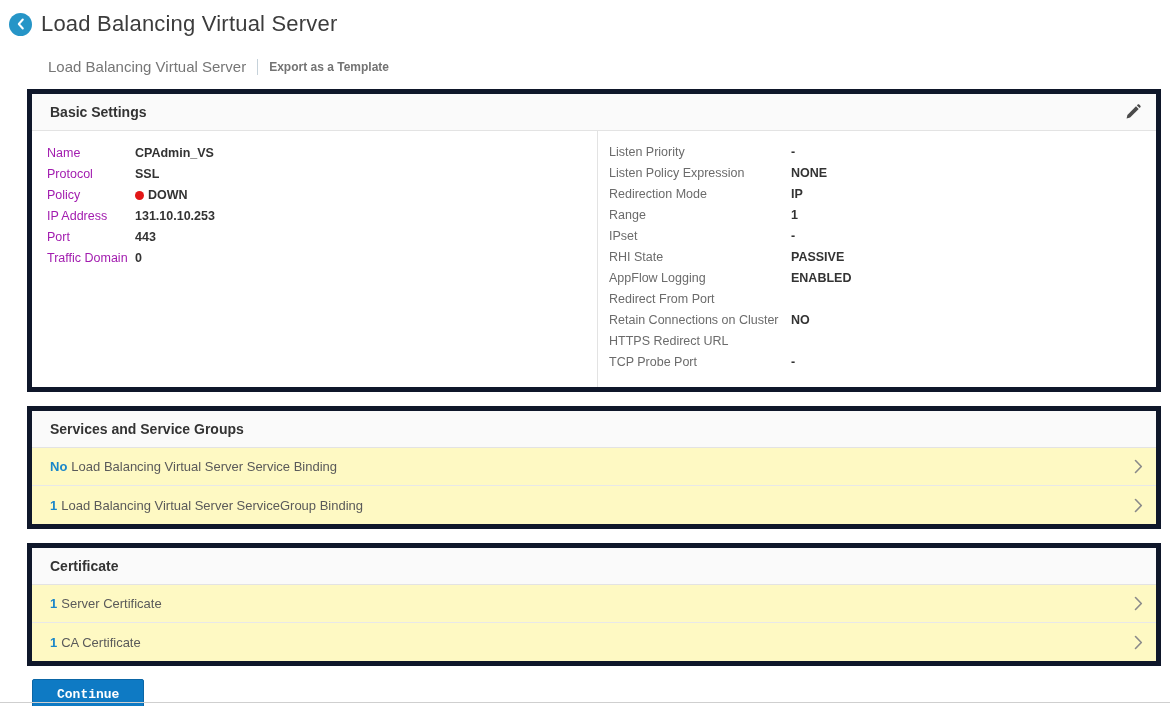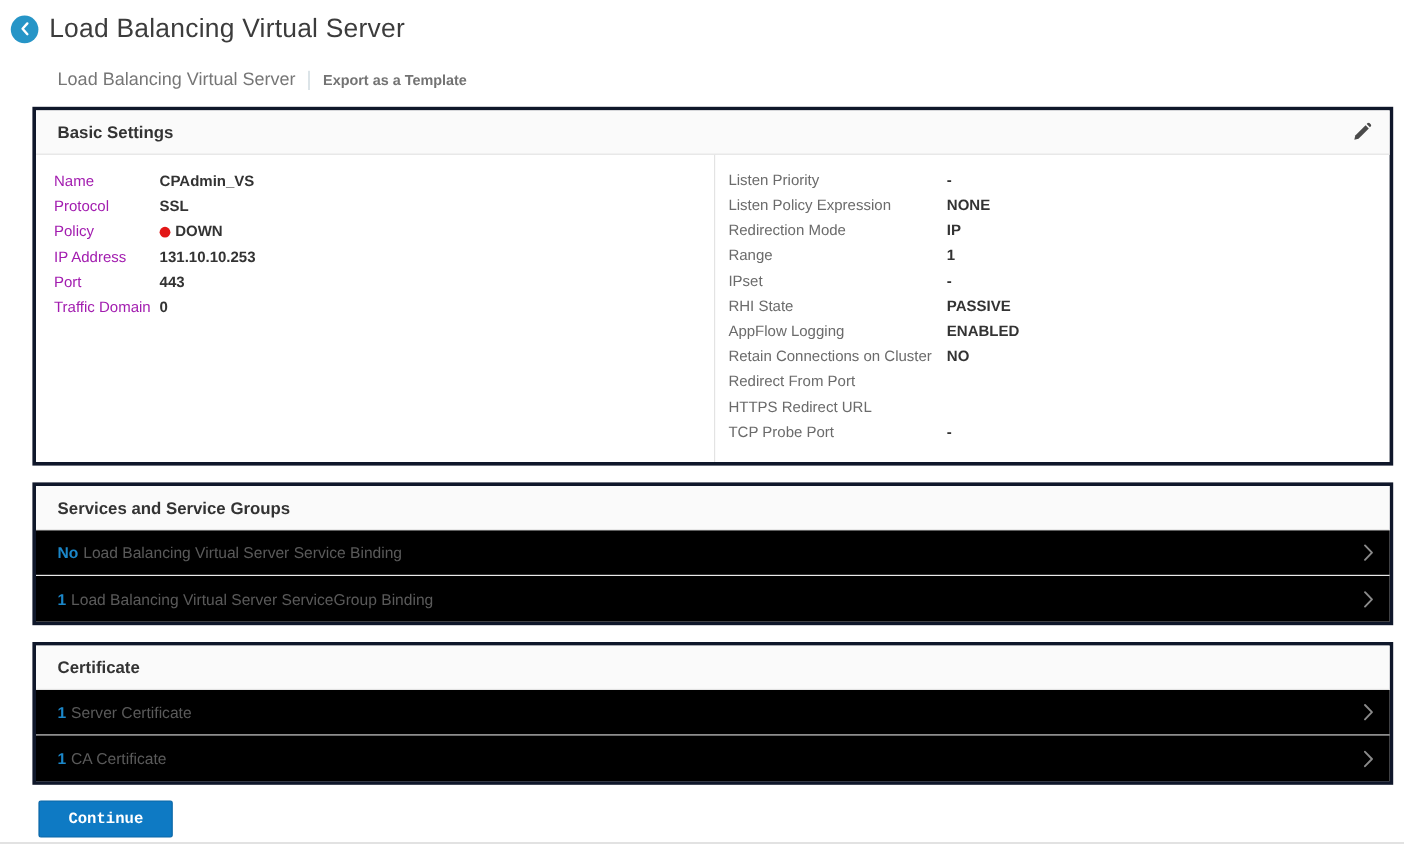--- a/index.html
+++ b/index.html
@@ -16,21 +16,21 @@
   }
   .page-title { font-size:22px; font-weight:400; color:#3c3c3c; letter-spacing:.2px; }
 
   
   .subheader { display:flex; align-items:center; margin:21px 0 0 48px; }
   .section-label { font-size:15px; color:#767676; }
   .subheader .sep { width:1px; height:16px; background:#c6d2da; margin:0 11px; }
   .export-link { font-size:12px; font-weight:bold; color:#737373; text-decoration:none; cursor:pointer; }
 
   
-  .panel { border:3px solid #0f172a; background:#fff; margin:14px 9px 0 27px; }
+  .panel { border:5px solid #0f172a; background:#fff; margin:14px 9px 0 27px; }
   .panel-header {
     height:37px; display:flex; align-items:center; justify-content:space-between;
     padding:0 11px 0 18px; background:#fafafa; border-bottom:1px solid #e3e3e3;
   }
   .panel-title { font-size:14px; font-weight:bold; color:#333; }
   .edit-btn { background:none; border:none; cursor:pointer; padding:4px; display:flex; }
 
   
   .basic-body { display:flex; align-items:stretch; }
   .col-left { width:565px; padding:12px 0 14px 15px; }
@@ -40,21 +40,21 @@
   .col-right .field-label { width:182px; color:#6b6b6b; flex:0 0 auto; }
   .field-value { font-weight:bold; color:#333; display:flex; align-items:center; }
   .status-dot {
     width:9px; height:9px; border-radius:50%; background:#e21717;
     display:inline-block; margin-right:4px; flex:0 0 auto;
   }
 
   
   .link-row {
     height:38px; display:flex; align-items:center; justify-content:space-between;
-    padding:0 13px 0 18px; font-size:13px; color:#5a5a5a; cursor:pointer; background:#000000;
+    padding:0 13px 0 18px; font-size:13px; color:#5a5a5a; cursor:pointer; background:#fef9c3;
     border-bottom:1px solid #e8e8e8;
   }
   .link-row:last-child { border-bottom:none; }
   .row-text { white-space:nowrap; }
   .count { color:#1b87c9; font-weight:bold; margin-right:4px; }
   .chev { display:flex; flex:0 0 auto; }
 
   
   .continue-btn {
     margin:13px 0 0 32px; background:#0e7ac4; color:#fff;
@@ -153,26 +153,26 @@
       </div>
       <div class="field-row">
         <span class="field-label">RHI State</span>
         <span class="field-value">PASSIVE</span>
       </div>
       <div class="field-row">
         <span class="field-label">AppFlow Logging</span>
         <span class="field-value">ENABLED</span>
       </div>
       <div class="field-row">
+        <span class="field-label">Redirect From Port</span>
+        <span class="field-value"></span>
+      </div>
+      <div class="field-row">
         <span class="field-label">Retain Connections on Cluster</span>
         <span class="field-value">NO</span>
-      </div>
-      <div class="field-row">
-        <span class="field-label">Redirect From Port</span>
-        <span class="field-value"></span>
       </div>
       <div class="field-row">
         <span class="field-label">HTTPS Redirect URL</span>
         <span class="field-value"></span>
       </div>
       <div class="field-row">
         <span class="field-label">TCP Probe Port</span>
         <span class="field-value">-</span>
       </div>
     </div>

